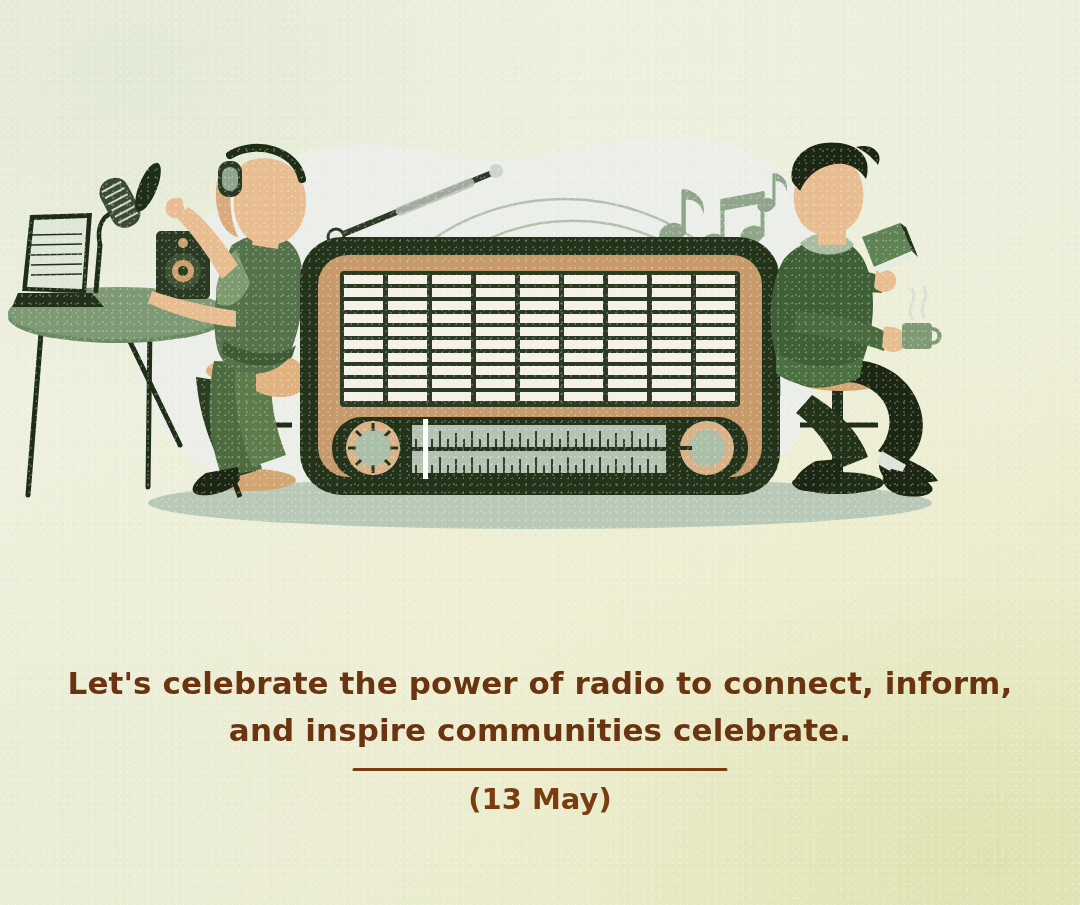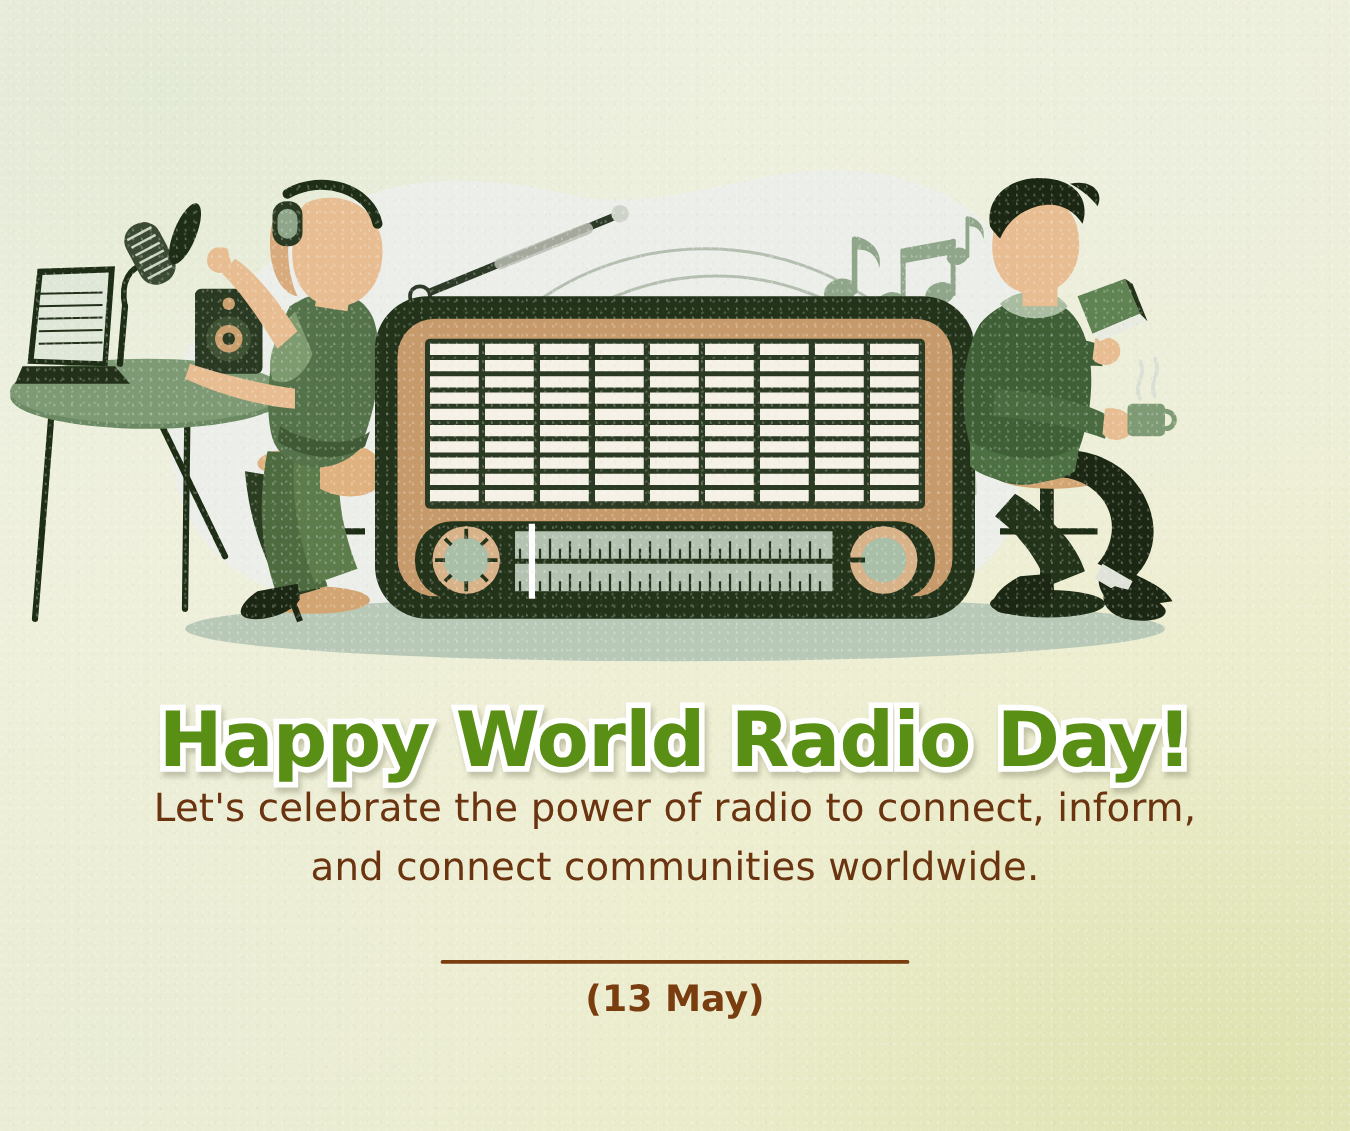--- a/index.html
+++ b/index.html
@@ -31,23 +31,23 @@
   #headline{
     top:557px;
     font-family:"DejaVu Sans", sans-serif;
     font-weight:bold;font-size:61px;letter-spacing:-.5px;
     color:#5a8f15;
     -webkit-text-stroke:9px #ffffff;
     paint-order:stroke fill;
     filter:drop-shadow(2px 4px 2px rgba(110,110,80,.35));
   }
   #sub{
-    top:624px;
+    top:660px;
     font-family:"DejaVu Sans", sans-serif;
-    font-weight:normal;font-size:31px;line-height:47px;
+    font-weight:bold;font-size:31px;line-height:47px;
     color:#6b3410;letter-spacing:.1px;
   }
   #divider{
     position:absolute;left:50%;transform:translateX(-50%);
     top:768px;width:375px;height:3px;background:#7a3d10;border-radius:2px;
   }
   #date{
     top:782px;
     font-family:"DejaVu Sans", sans-serif;
     font-weight:bold;font-size:29px;color:#7a3d10;
@@ -436,23 +436,22 @@
 
       <path d="M800,72 C822,54 856,60 862,88 C868,116 854,138 830,140 C806,142 792,122 794,98 C795,86 796,78 800,72 Z" fill="#e8bd92"></path>
 
       <path d="M792,86 C788,60 812,44 840,48 C862,51 872,66 866,84 C858,72 846,66 830,70 C816,74 806,82 800,96 C797,92 794,90 792,86 Z" fill="#1b2712"></path>
       <path d="M856,52 C872,48 884,58 878,70 C872,62 864,56 856,52 Z" fill="#1b2712"></path>
     </g>
   </svg>
 
   <div id="grain"></div>
 
-  <div class="txtwrap" id="headline">Happy World Radio Day!</div>
 
   <div class="txtwrap" id="sub">
     <div>Let's celebrate the power of radio to connect, inform,</div>
-    <div>and connect communities worldwide.</div>
+    <div>and inspire communities celebrate.</div>
   </div>
 
   <div id="divider"></div>
 
   <div class="txtwrap" id="date">(13 May)</div>
 </div>
 
 </body></html>

